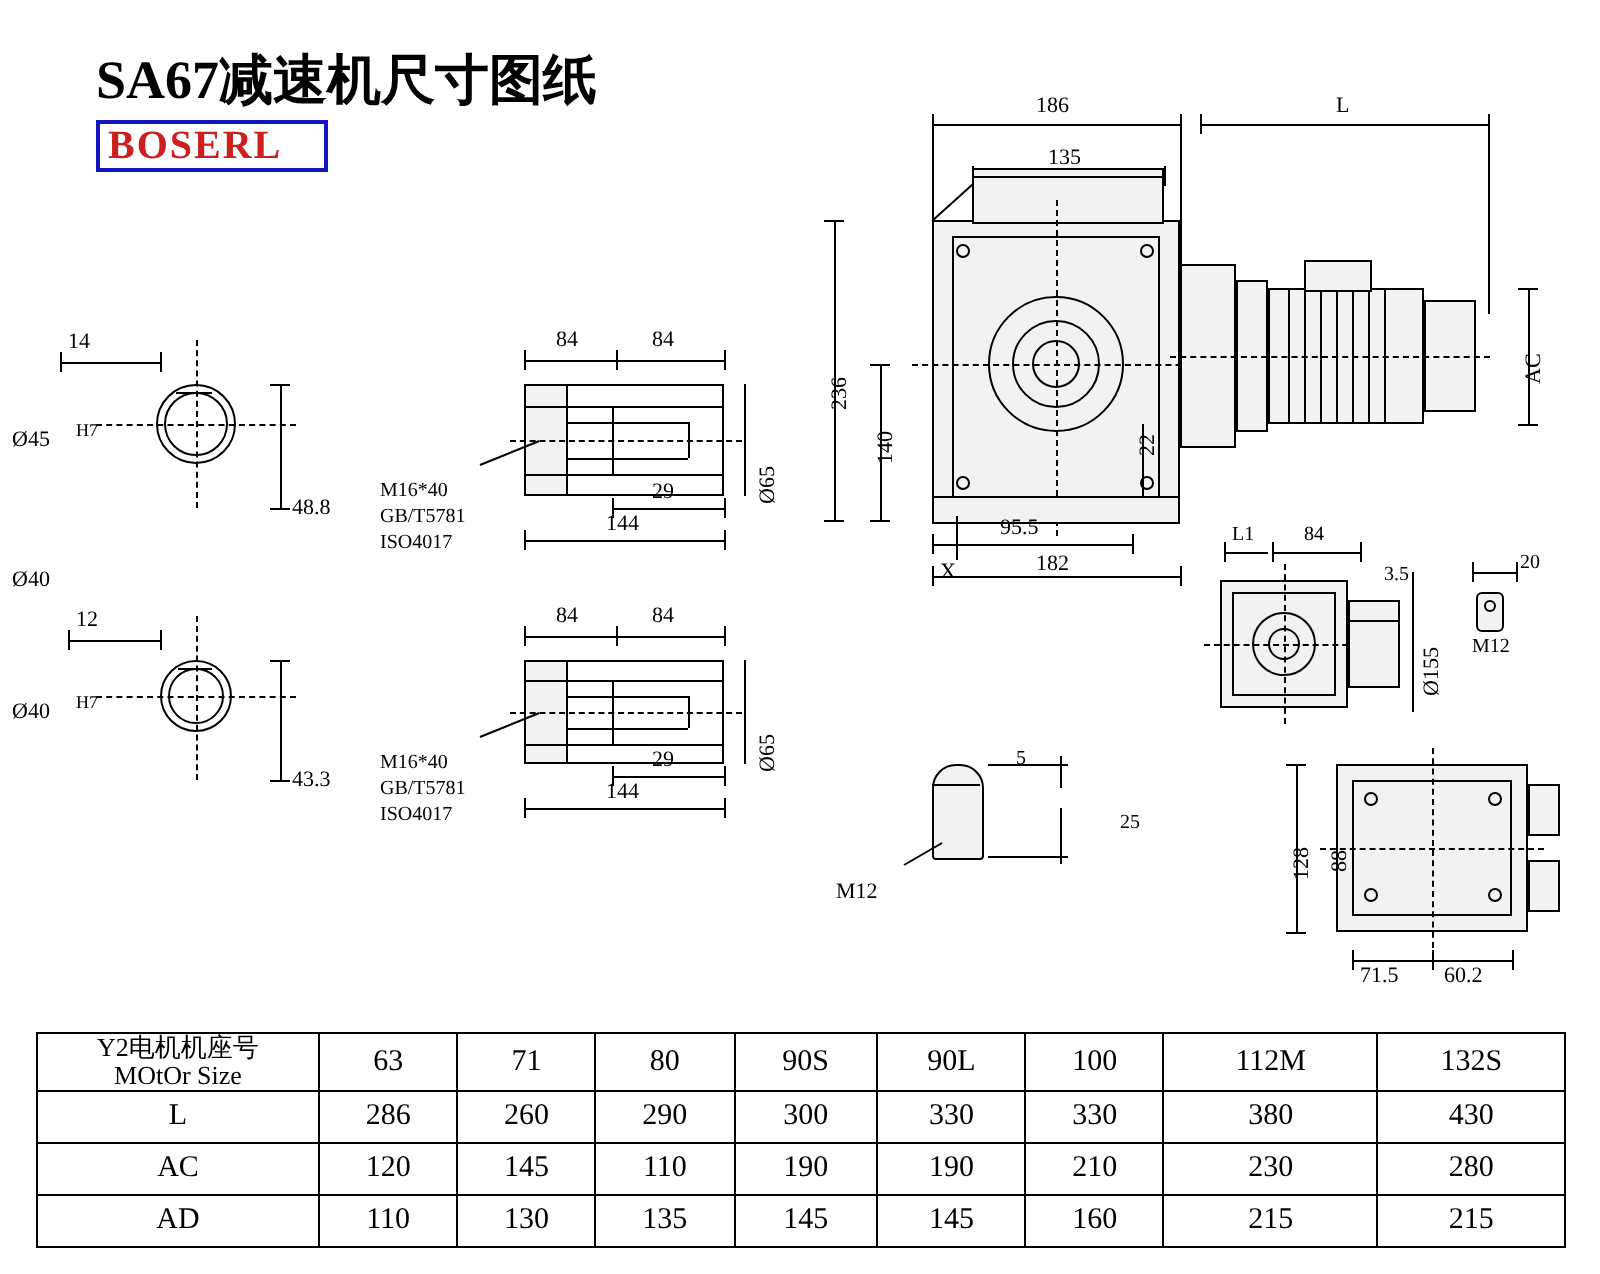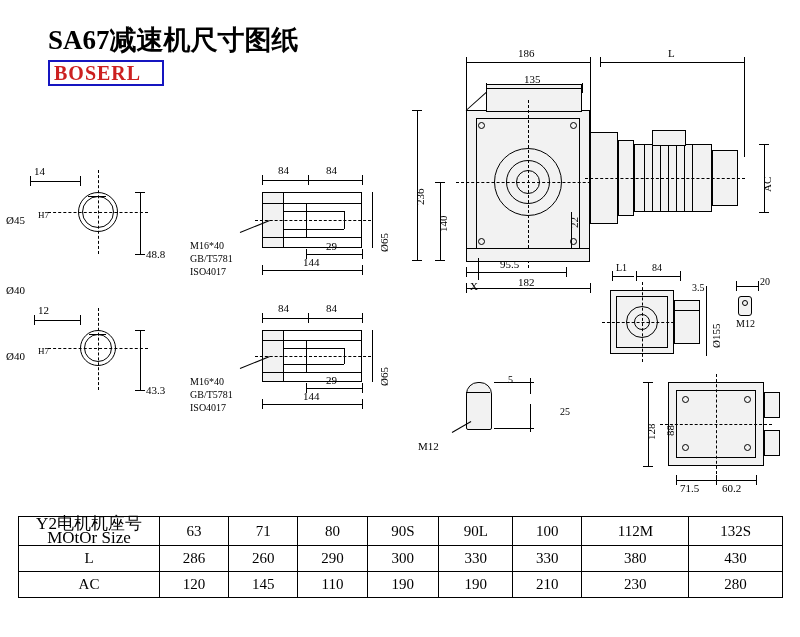--- a/index.html
+++ b/index.html
@@ -60,21 +60,21 @@
     border-collapse:collapse;
     font-family:"Liberation Serif", serif;
   }
   .tbl td{
     border:1px solid #000;
     text-align:center;
     font-size:15px;
     height:25px;
     padding:0;
   }
-  .tbl td.head{width:140px;font-size:17px;line-height:14px;}
+  .tbl td.head{width:140px;font-size:13px;line-height:14px;}
   .tbl td.rowlab{width:140px;font-size:15px;}
 </style>
 </head>
 <body>
 
 <div class="root">
 
   <div class="title">SA67减速机尺寸图纸</div>
   <div class="brandbox"></div>
   <div class="brandtxt">BOSERL</div>
@@ -383,16 +383,27 @@
       <td class="rowlab">AC</td>
       <td>120</td>
       <td>145</td>
       <td>110</td>
       <td>190</td>
       <td>190</td>
       <td>210</td>
       <td>230</td>
       <td>280</td>
     </tr>
+    <tr>
+      <td class="rowlab">AD</td>
+      <td>110</td>
+      <td>130</td>
+      <td>135</td>
+      <td>145</td>
+      <td>145</td>
+      <td>160</td>
+      <td>215</td>
+      <td>215</td>
+    </tr>
   </tbody>
     </table>
 
 </div>
 
 </body></html>

